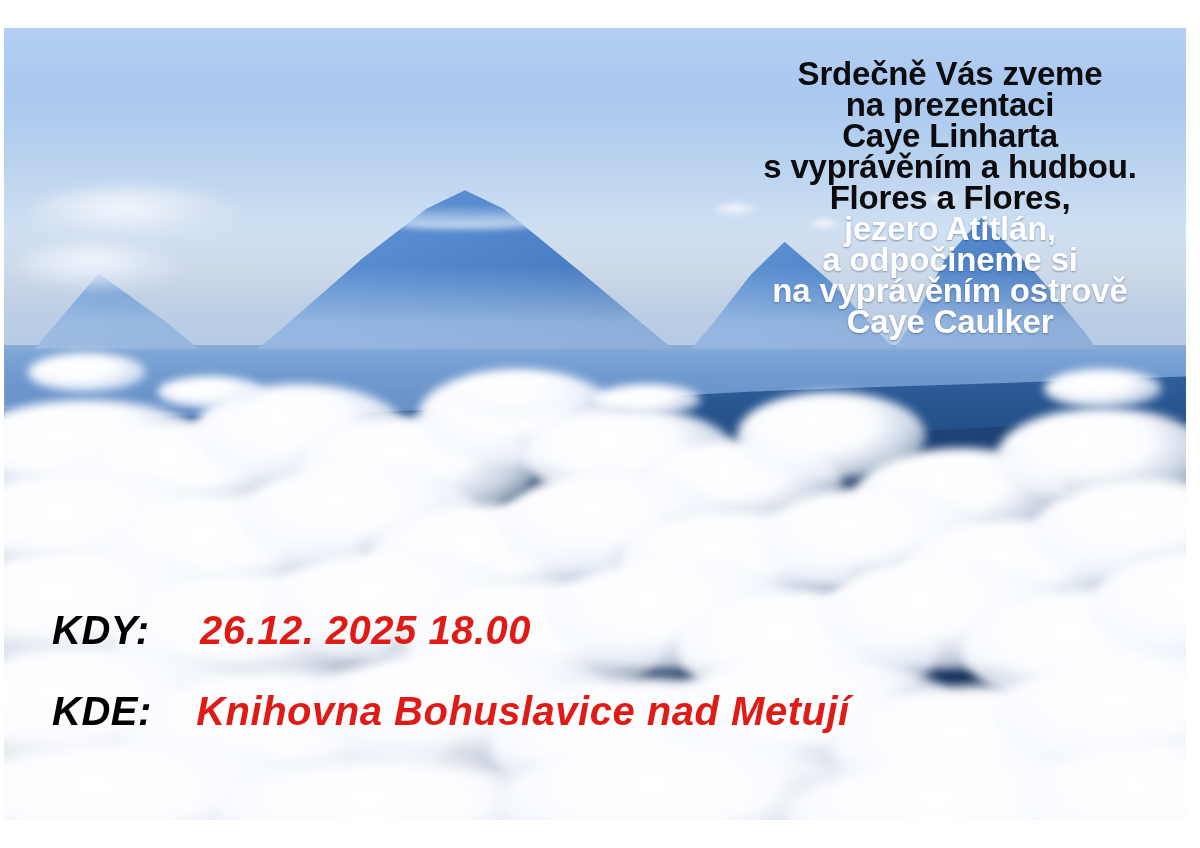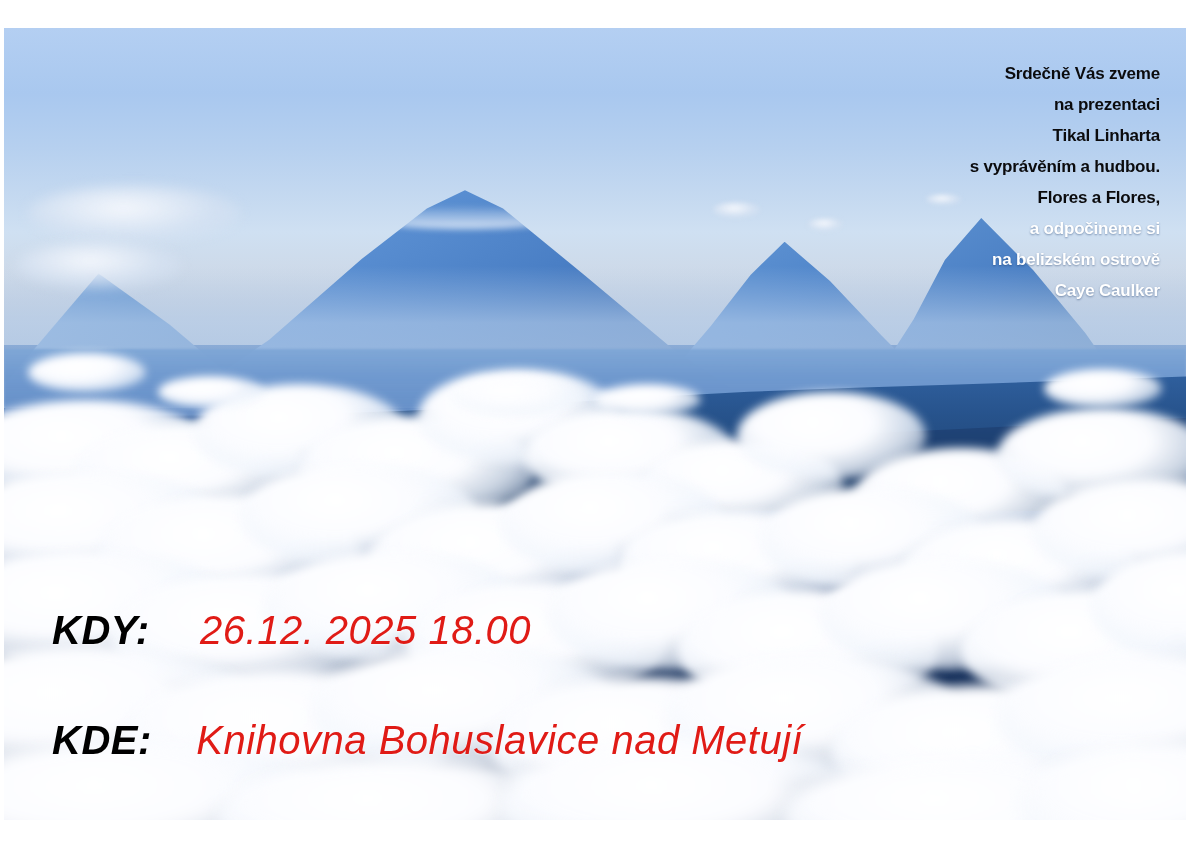--- a/index.html
+++ b/index.html
@@ -142,48 +142,48 @@
     -webkit-text-stroke:2.2px #c23b33;
     paint-order:stroke fill;
     text-shadow:0 0 1px rgba(194,59,51,.35);
   }
 
   
   .blurb {
     position:absolute;
     right:40px; top:58px;
     width:420px;
-    text-align:right;
-    font-size:17px;
+    text-align:center;
+    font-size:33px;
     font-weight:bold;
     line-height:31px;
     letter-spacing:-.2px;
   }
   .blurb .ln { display:block; white-space:nowrap; }
   .blurb .dark { color:#0b0b0d; }
   .blurb .light {
     color:#ffffff;
     text-shadow:0 1px 2px rgba(20,50,100,.45);
   }
 
   
   .info { position:absolute; left:52px; }
   .row   { position:absolute; white-space:nowrap; }
   .rowA  { top:608px; }
-  .rowB  { top:718px; }
+  .rowB  { top:689px; }
   .lbl {
     display:inline-block;
     font-size:40px; font-weight:bold; font-style:italic;
     color:#000000;
     letter-spacing:.5px;
     text-shadow:0 1px 2px rgba(255,255,255,.55);
   }
   .val {
     display:inline-block;
-    font-size:40px; font-weight:normal; font-style:italic;
+    font-size:40px; font-weight:bold; font-style:italic;
     color:#e01b16;
     letter-spacing:.5px;
     text-shadow:0 1px 2px rgba(255,255,255,.5);
   }
   .rowA .val { margin-left:46px; }
   .rowB .val { margin-left:40px; }
 </style>
 </head>
 <body>
 
@@ -261,25 +261,26 @@
       <div class="cl" style="left:38%; top:44%; width:11%; height:5%; filter:blur(4px);"></div>
       <div class="cl" style="left:50%; top:45%; width:9%;  height:4%; filter:blur(4px);"></div>
       <div class="cl" style="left:88%; top:43%; width:10%; height:5%; filter:blur(4px);"></div>
     </div>
   </div>
 
 
   <div class="blurb">
     <span class="ln dark">Srdečně Vás zveme</span>
     <span class="ln dark">na prezentaci</span>
-    <span class="ln dark">Tikal Linharta</span>
+    <span class="ln dark">Caye Linharta</span>
     <span class="ln dark">s vyprávěním a hudbou.</span>
     <span class="ln dark">Flores a Flores,</span>
+    <span class="ln light">jezero Atitlán,</span>
     <span class="ln light">a odpočineme si</span>
-    <span class="ln light">na belizském ostrově</span>
+    <span class="ln light">na vyprávěním ostrově</span>
     <span class="ln light">Caye Caulker</span>
   </div>
 
   <div class="info row rowA">
     <span class="lbl">KDY:</span>
     <span class="val">26.12. 2025  18.00</span>
   </div>
 
   <div class="info row rowB">
     <span class="lbl">KDE:</span>

